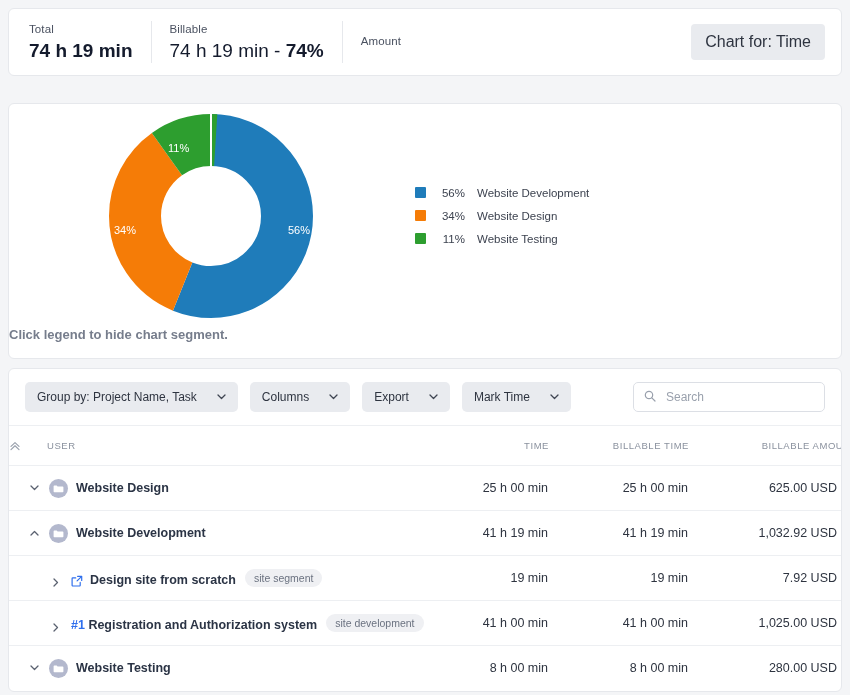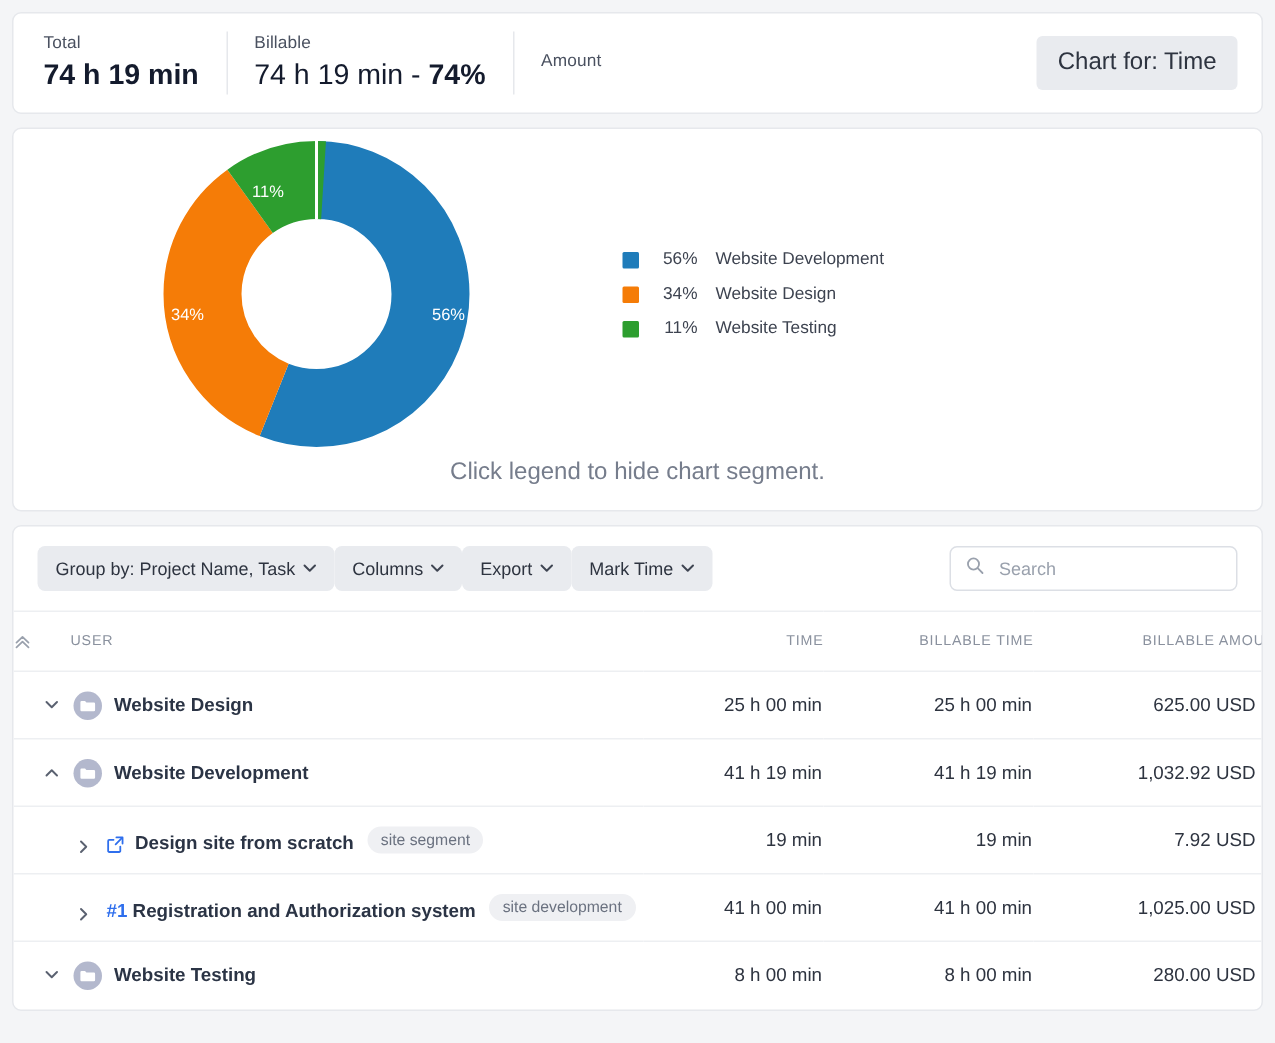--- a/index.html
+++ b/index.html
@@ -18,21 +18,21 @@
     border: 1px solid #e6e8ec;
     border-radius: 6px;
   }
 
   
   .summary {
     height: 68px;
     display: flex;
     align-items: center;
     padding: 0 16px 0 0;
-    margin-bottom: 9px;
+    margin-bottom: 27px;
   }
   .metrics { display: flex; align-items: stretch; flex: 1; }
   .metric {
     padding: 0 18px 0 18px;
     display: flex; flex-direction: column; justify-content: center;
     border-right: 1px solid #e6e8ec;
     min-height: 42px;
   }
   .metric:first-child { padding-left: 20px; }
   .metric.last { border-right: none; }
@@ -93,44 +93,45 @@
     display: flex; align-items: center;
     height: 23px;
     font-size: 11.5px;
     color: #3d4350;
     cursor: pointer;
   }
   .swatch { width: 11px; height: 11px; border-radius: 1px; margin-right: 9px; flex: none; }
   .legend-pct { width: 30px; text-align: right; margin-right: 12px; color: #3d4350; }
   .legend-name { color: #3d4350; }
   .chart-hint {
-    text-align: center;
-    font-size: 16px;
+    text-align: left;
+    font-size: 13px;
     color: #767d8c;
     padding-bottom: 16px;
+    font-weight: bold;
   }
 
   
   .table-card { overflow: hidden; }
   .toolbar {
     height: 56px;
     display: flex; align-items: center;
     padding: 0 16px;
   }
   .tb-btn {
     background: #e9ebef;
     border: none;
     border-radius: 5px;
     color: #2e3440;
     font-size: 12px;
     font-family: "Liberation Sans", sans-serif;
     padding: 8px 12px;
-    margin-right: 0;
+    margin-right: 12px;
     cursor: pointer;
-    display: inline-flex; align-items: center; gap: 5px;
+    display: inline-flex; align-items: center; gap: 20px;
     white-space: nowrap;
   }
   .caret { display: inline-block; }
   .caret svg { display: block; }
   .spacer { flex: 1; }
   .search-box {
     width: 192px;
     height: 30px;
     border: 1px solid #dcdfe5;
     border-radius: 5px;

